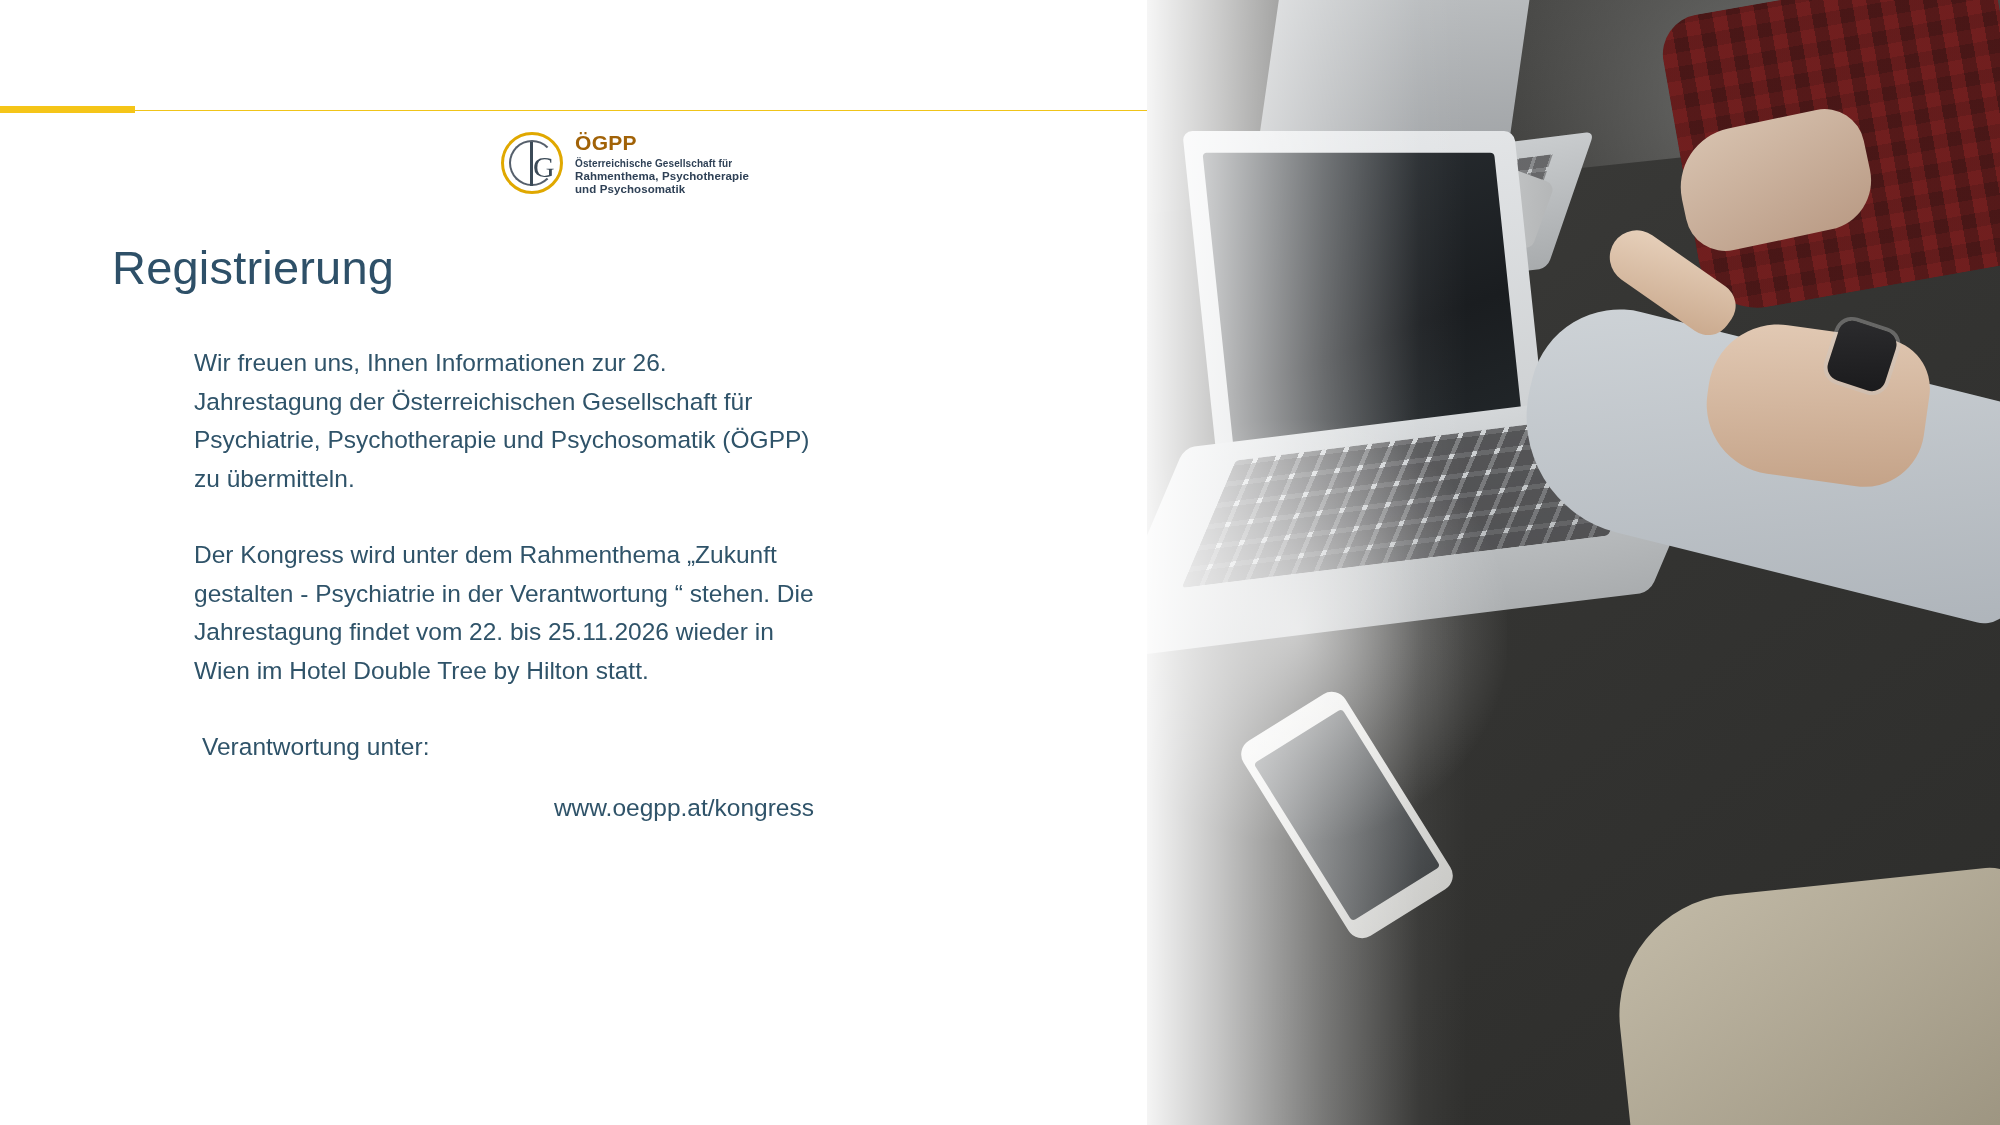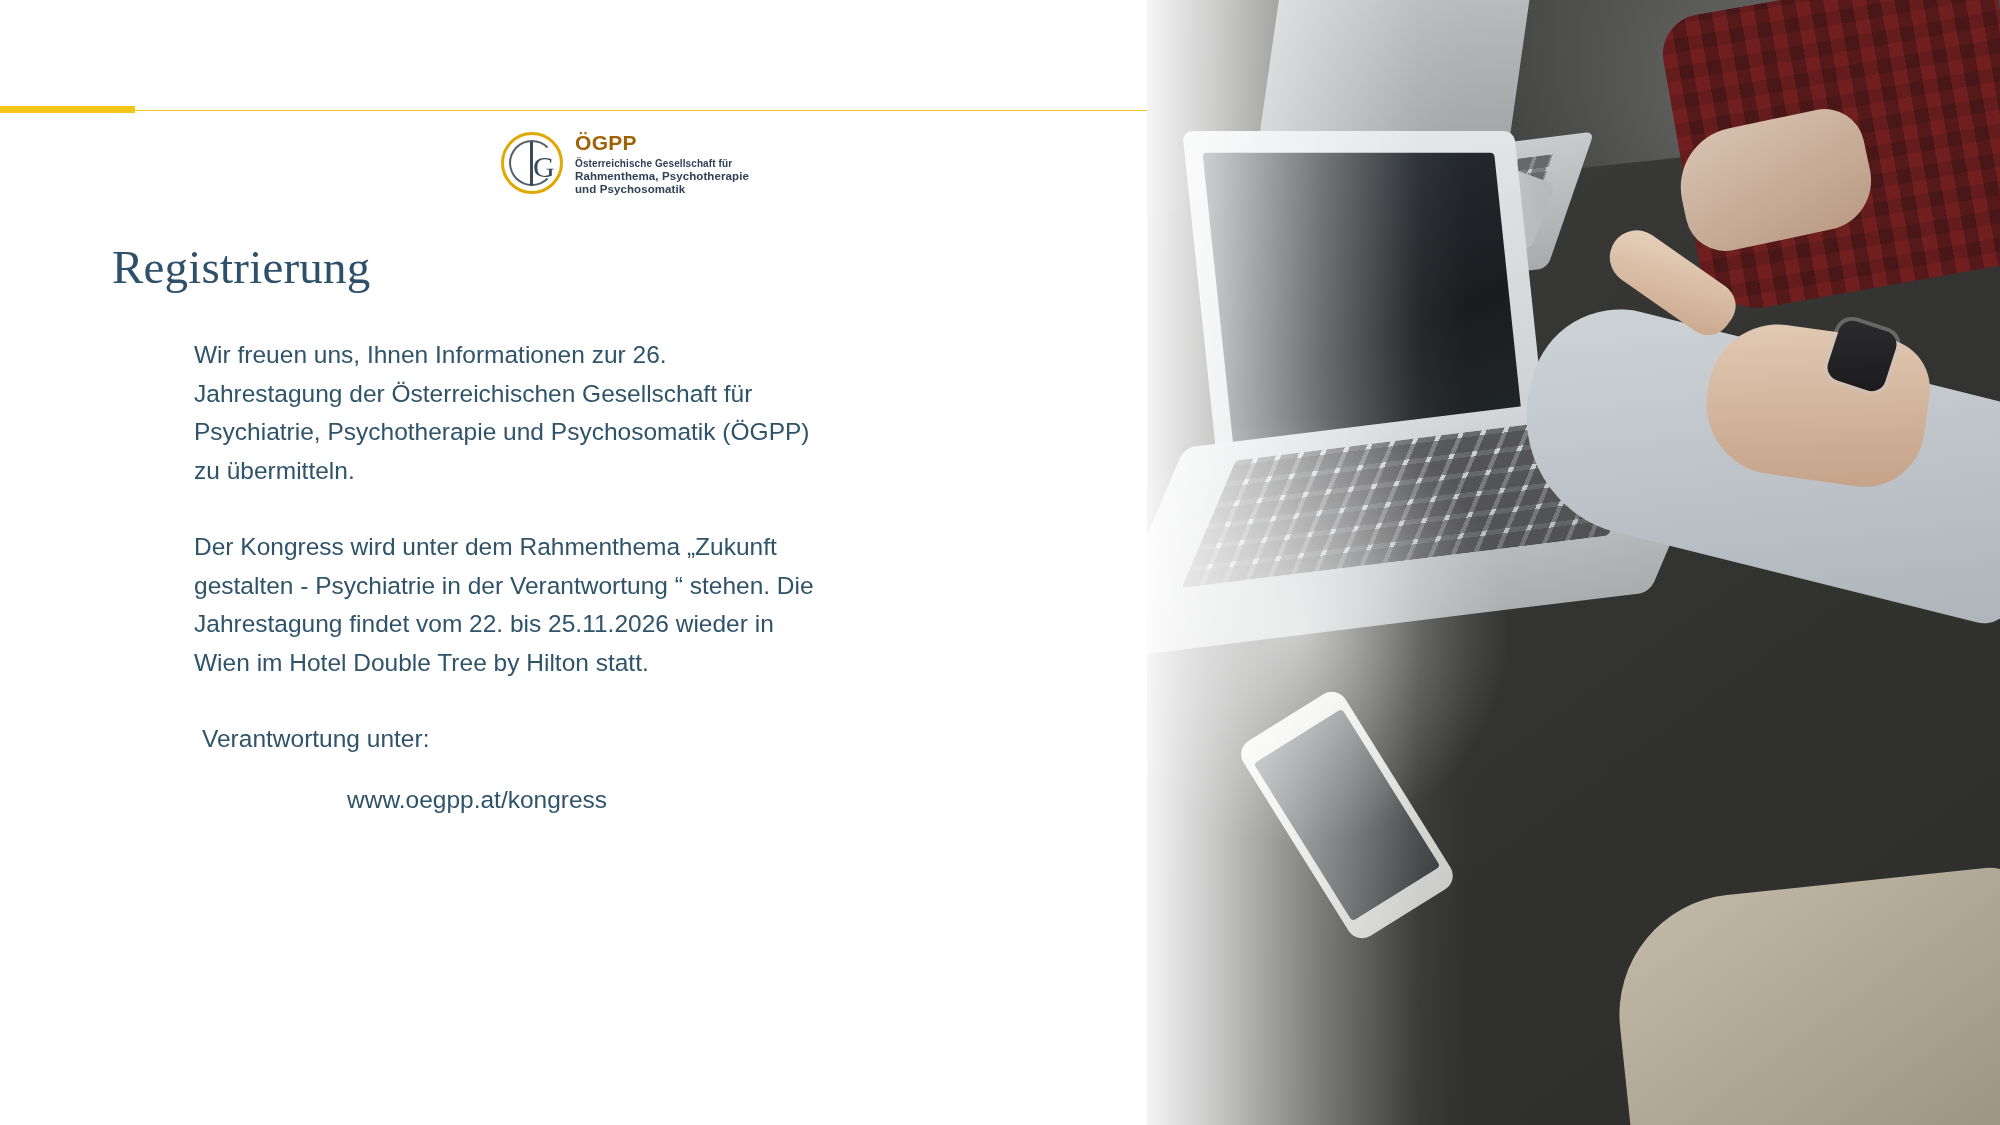--- a/index.html
+++ b/index.html
@@ -131,44 +131,44 @@
 
   
   .heading {
     position: absolute;
     left: 112px;
     top: 209px;
     font-size: 47px;
     color: #2e5068;
     font-weight: normal;
     letter-spacing: 0.2px;
-    font-family: Liberation Serif, serif;
   }
 
   
   .body-block {
     position: absolute;
     left: 194px;
     top: 336px;
     width: 620px;
     color: #2f5369;
     font-size: 24.5px;
     line-height: 38.5px;
   }
   .para {
-    margin: 0 0 38px 0;
+    margin: 8px 0 38px 0;
     white-space: pre-line;
   }
   .para.last-label {
     margin-bottom: 22px;
     padding-left: 8px;
   }
   .url-line {
     margin: 0;
     padding-left: 153px;
+    text-align: right;
   }
 
   
   .photo {
     position: absolute;
     left: 1147px;
     top: 0;
     width: 853px;
     height: 1125px;
     overflow: hidden;

